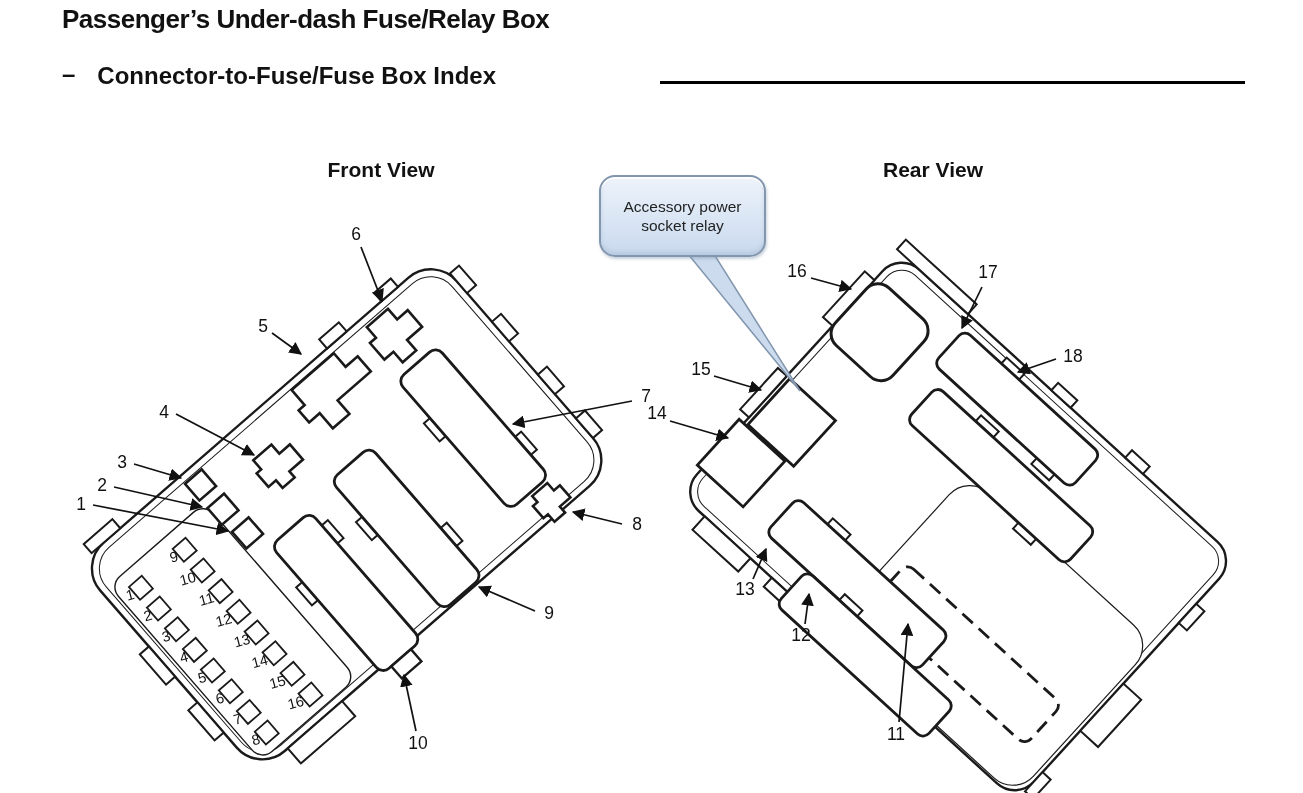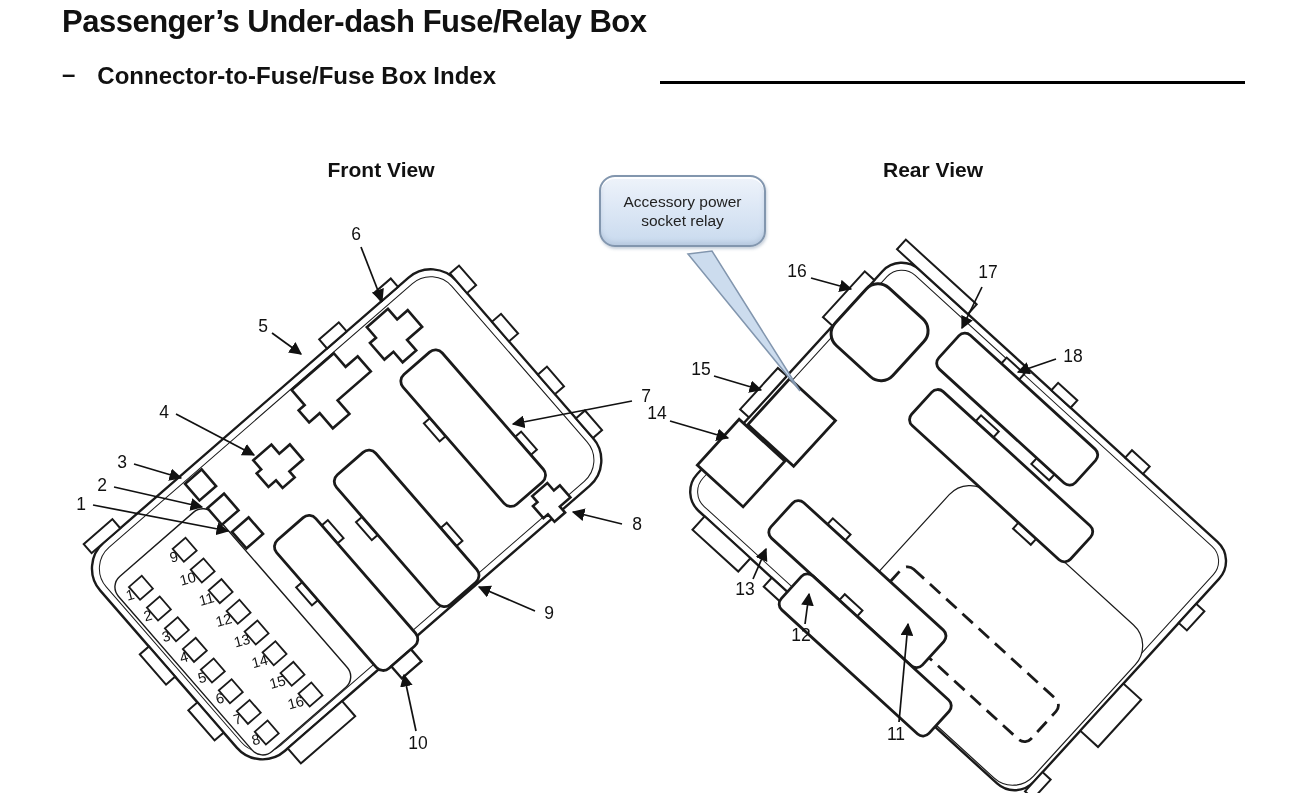--- a/index.html
+++ b/index.html
@@ -1,26 +1,26 @@
 <!DOCTYPE html>
 <html><head>
 <meta charset="utf-8">
 <style>
   html,body{margin:0;padding:0;background:#ffffff;}
   .page{position:relative;width:1303px;height:793px;background:#fff;overflow:hidden;
         font-family:"Liberation Sans", sans-serif;color:#111;}
-  .title{position:absolute;left:62px;top:4px;font-size:31px;font-weight:bold;letter-spacing:-0.5px;}
+  .title{position:absolute;left:62px;top:4px;font-size:26px;font-weight:bold;letter-spacing:-0.5px;}
   .subtitle-row{position:absolute;left:62px;top:62px;font-size:24px;font-weight:bold;}
   .subtitle-dash{display:inline-block;margin-right:22px;font-weight:bold;transform:translateY(-2px);}
   .subtitle-rule{position:absolute;left:660px;top:81px;width:585px;height:3px;background:#000;}
   svg text{font-family:"Liberation Sans", sans-serif;}
   .callout-num{font-size:17.5px;fill:#111;}
   .view-heading{font-size:21px;font-weight:bold;fill:#111;}
   .fuse-num{font-size:14.5px;fill:#111;}
-  .note-bubble{position:absolute;left:599px;top:175px;width:167px;height:72px;box-sizing:border-box;
+  .note-bubble{position:absolute;left:599px;top:175px;width:167px;height:82px;box-sizing:border-box;
       border:2px solid #8296ae;border-radius:16px;
       background:linear-gradient(180deg,#eef3fa 0%,#dfe9f6 40%,#c9daee 100%);
       box-shadow:inset 0 2px 0 rgba(255,255,255,.9), inset 0 -3px 4px rgba(150,170,195,.35), 1px 2px 3px rgba(130,150,175,.45);
       display:flex;align-items:center;justify-content:center;text-align:center;
       font-size:15.5px;line-height:1.25;color:#222;padding:4px 10px;}
 </style>
 </head>
 <body>
 
 <div class="page">

